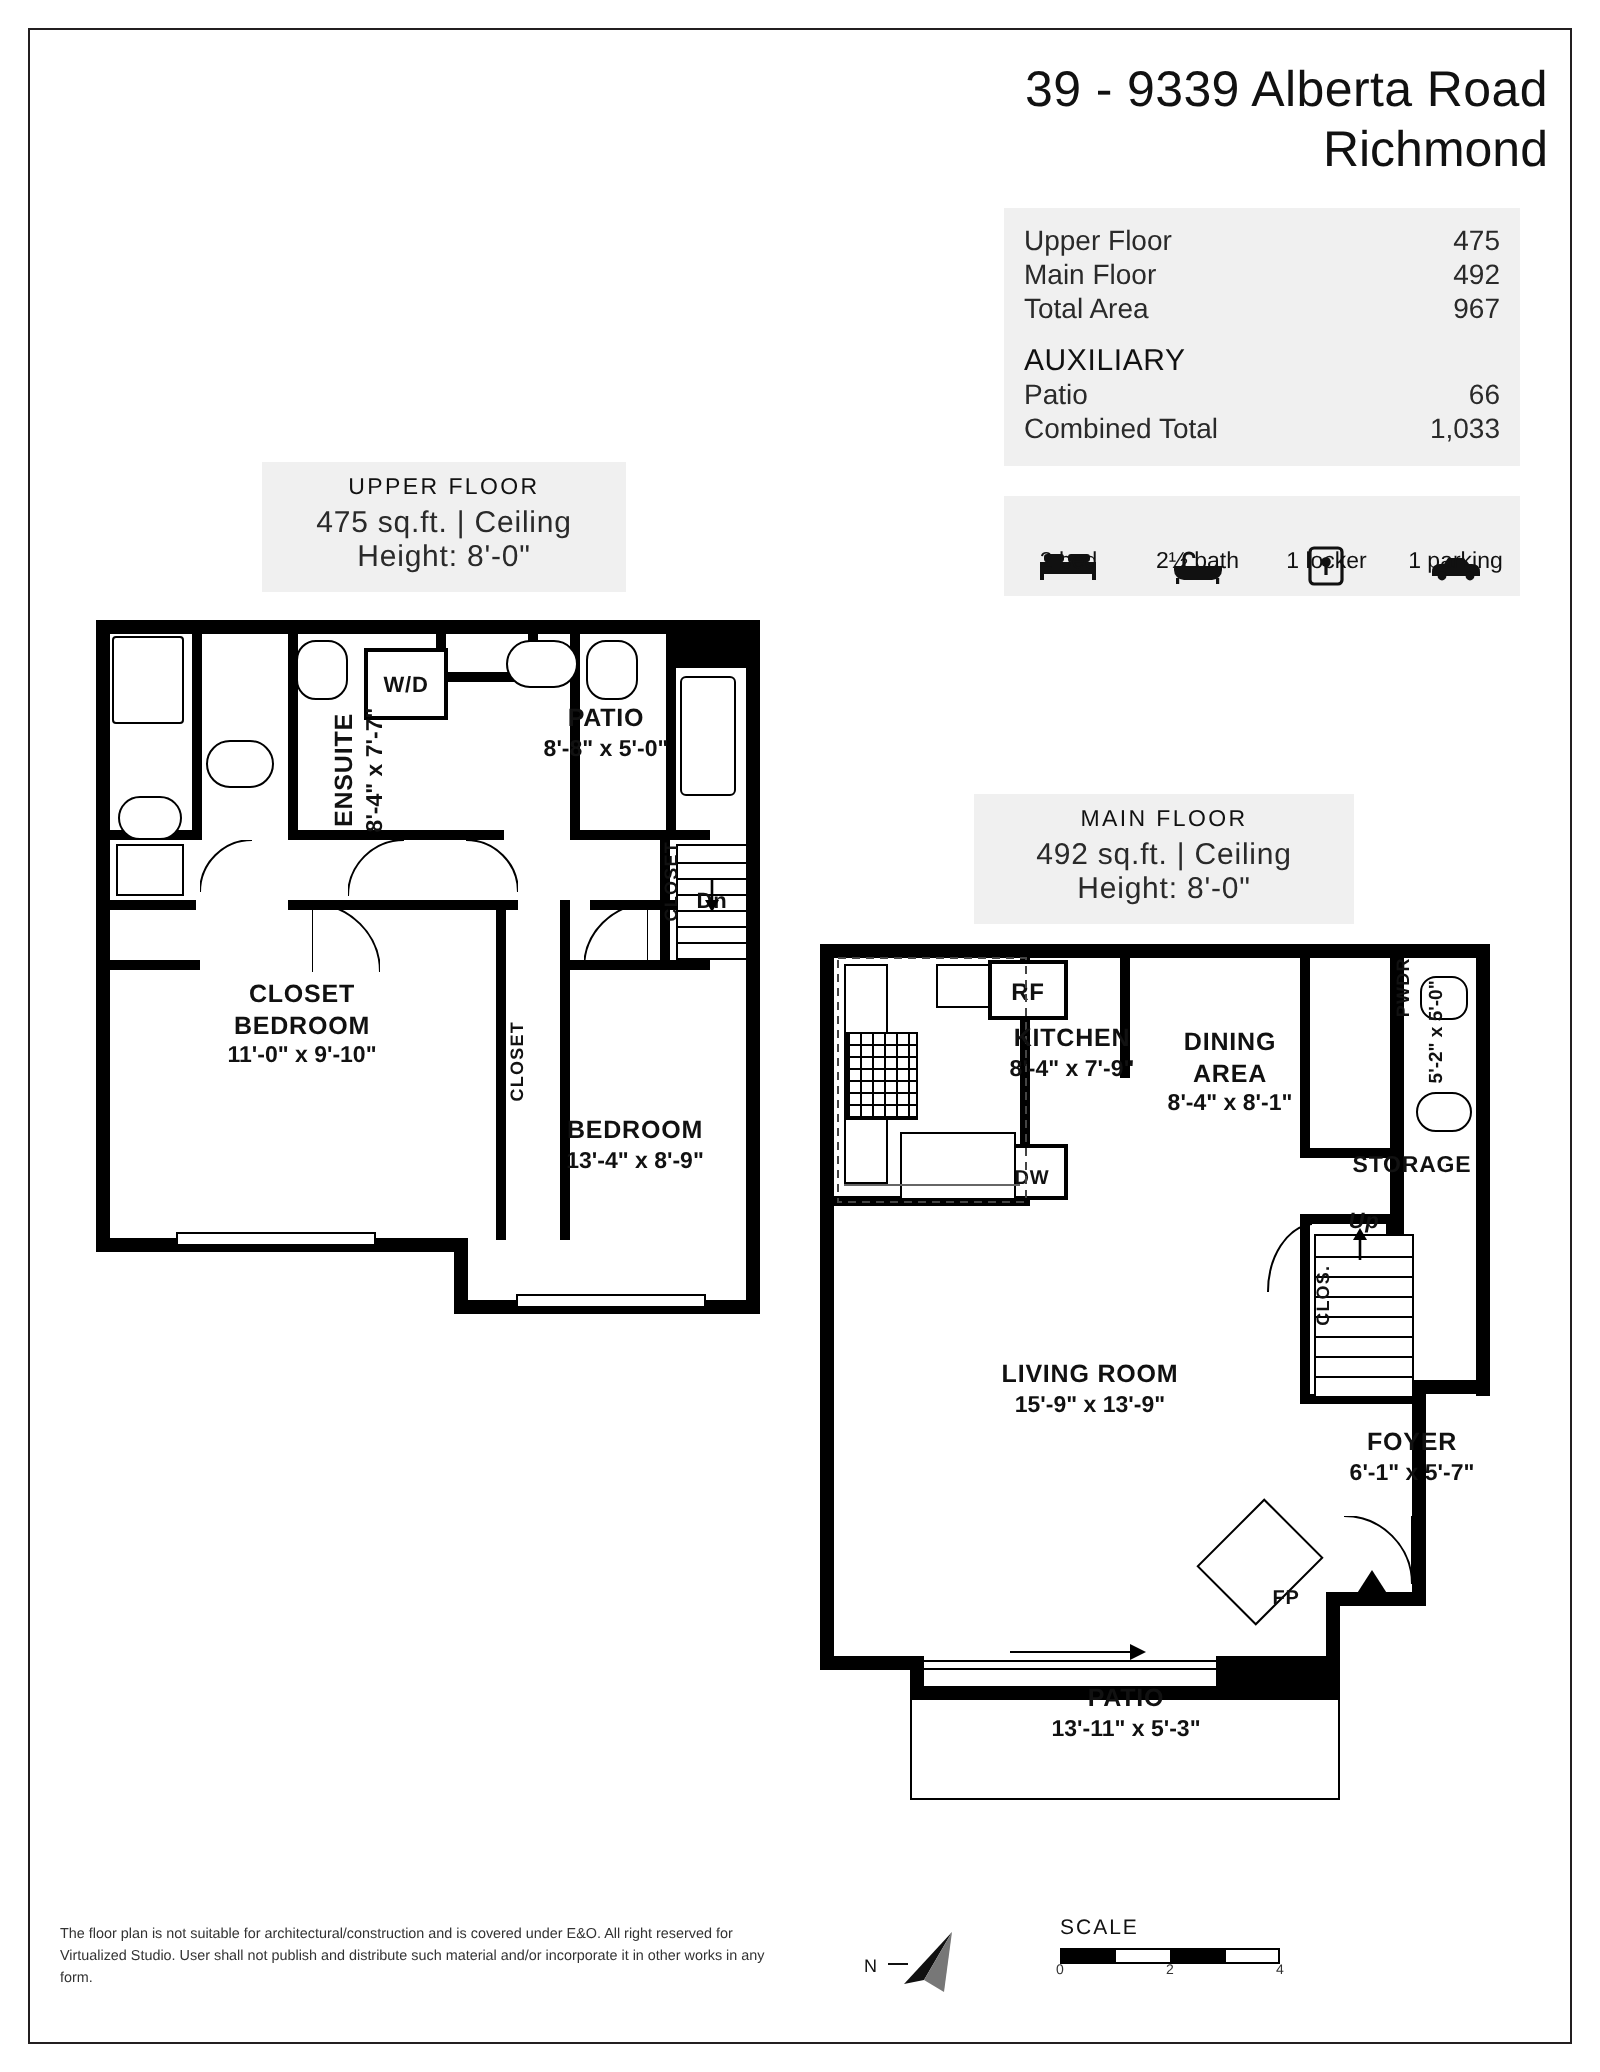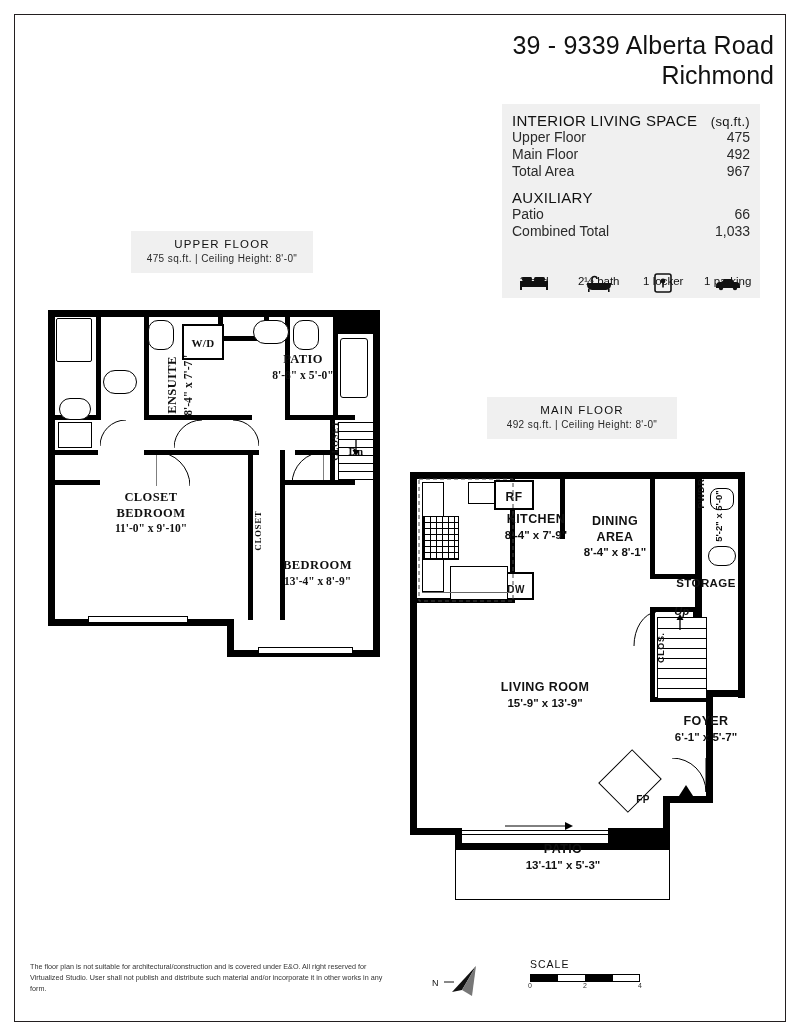--- a/index.html
+++ b/index.html
@@ -119,21 +119,21 @@
     background: #f0f0f0;
     text-align: center;
     padding: 7px 12px 9px 12px;
     box-sizing: border-box;
   }
   .floor-tag .ft-name {
     font-size: 11.5px;
     letter-spacing: 1.2px;
   }
   .floor-tag .ft-sub {
-    font-size: 10px;
+    font-size: 15px;
     letter-spacing: 0.4px;
     margin-top: 3px;
     color: #2a2a2a;
   }
   #tag-upper { left: 131px; top: 231px; width: 182px; }
   #tag-main  { left: 487px; top: 397px; width: 190px; }
 
   
   .plan { position: absolute; }
   .wall {
@@ -236,24 +236,20 @@
 
 <div id="page">
   <div class="frame"></div>
 
   <div class="title-block">
     <div class="title-line1">39 - 9339 Alberta Road</div>
     <div class="title-line2">Richmond</div>
   </div>
 
   <div class="info-panel">
-    <div class="info-head">
-      <span>INTERIOR LIVING SPACE</span>
-      <span class="unit">(sq.ft.)</span>
-    </div>
     <div class="info-row">
       <span>Upper Floor</span>
       <span>475</span>
     </div>
     <div class="info-row">
       <span>Main Floor</span>
       <span>492</span>
     </div>
     <div class="info-row">
       <span>Total Area</span>
@@ -318,21 +314,21 @@
 
   <div class="floor-tag" id="tag-upper">
     <div class="ft-name">UPPER FLOOR</div>
     <div class="ft-sub">475 sq.ft. | Ceiling Height: 8'-0"</div>
   </div>
   <div class="floor-tag" id="tag-main">
     <div class="ft-name">MAIN FLOOR</div>
     <div class="ft-sub">492 sq.ft. | Ceiling Height: 8'-0"</div>
   </div>
 
-  <div class="plan" id="upper-plan" style="left:48px; top:310px; width:345px; height:350px;font-family:Liberation Serif, serif;">
+  <div class="plan" id="upper-plan" style="left:48px; top:310px; width:345px; height:350px;">
 
     <div class="wall" style="left:0;   top:0;    width:332px; height:7px;"></div>
     <div class="wall" style="left:0;   top:0;    width:7px;   height:316px;"></div>
     <div class="wall" style="left:0;   top:309px; width:186px; height:7px;"></div>
     <div class="wall" style="left:179px; top:309px; width:7px; height:38px;"></div>
     <div class="wall" style="left:179px; top:340px; width:153px; height:7px;"></div>
     <div class="wall" style="left:325px; top:0;   width:7px;   height:347px;"></div>
 
     <div class="outline" style="left:40px; top:306px; width:100px; height:7px;"></div>
     <div class="outline" style="left:210px; top:337px; width:95px; height:7px;"></div>

